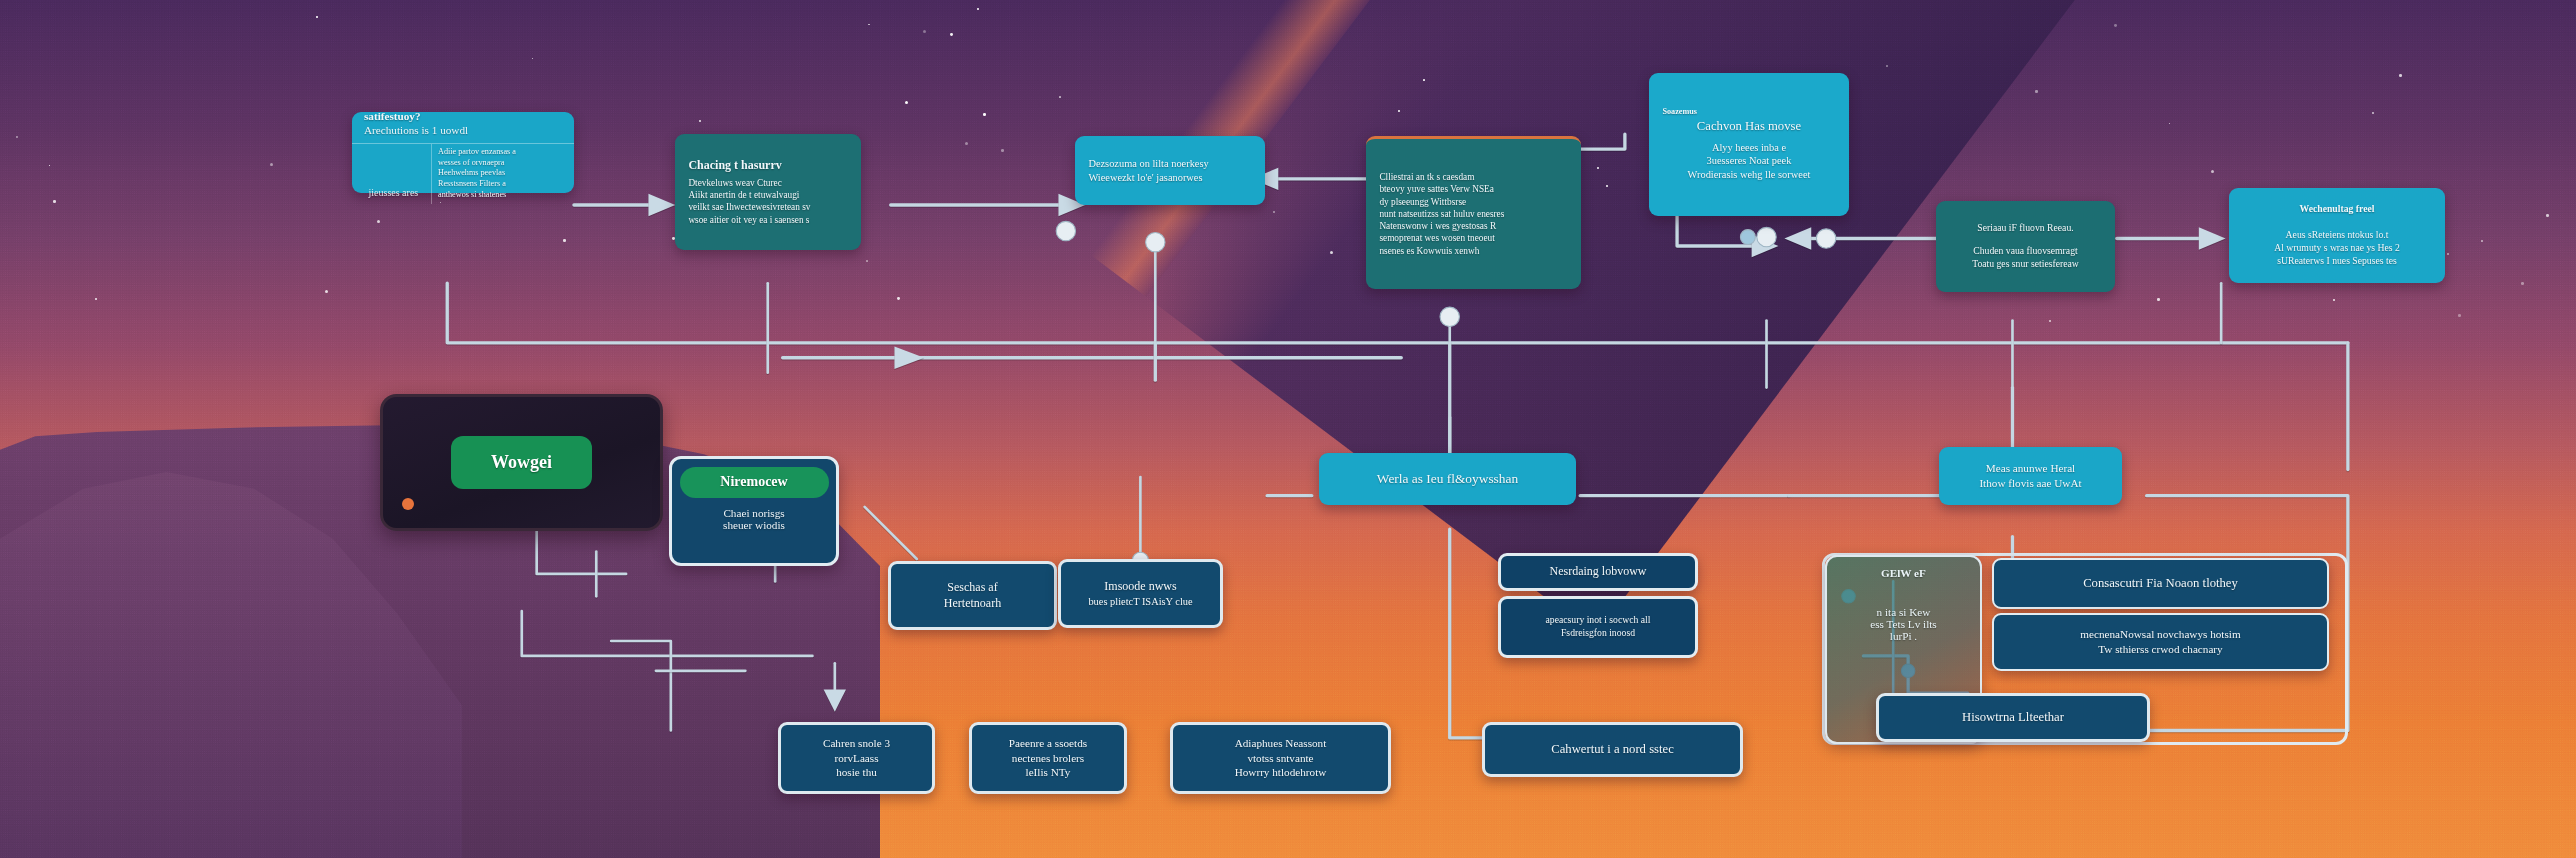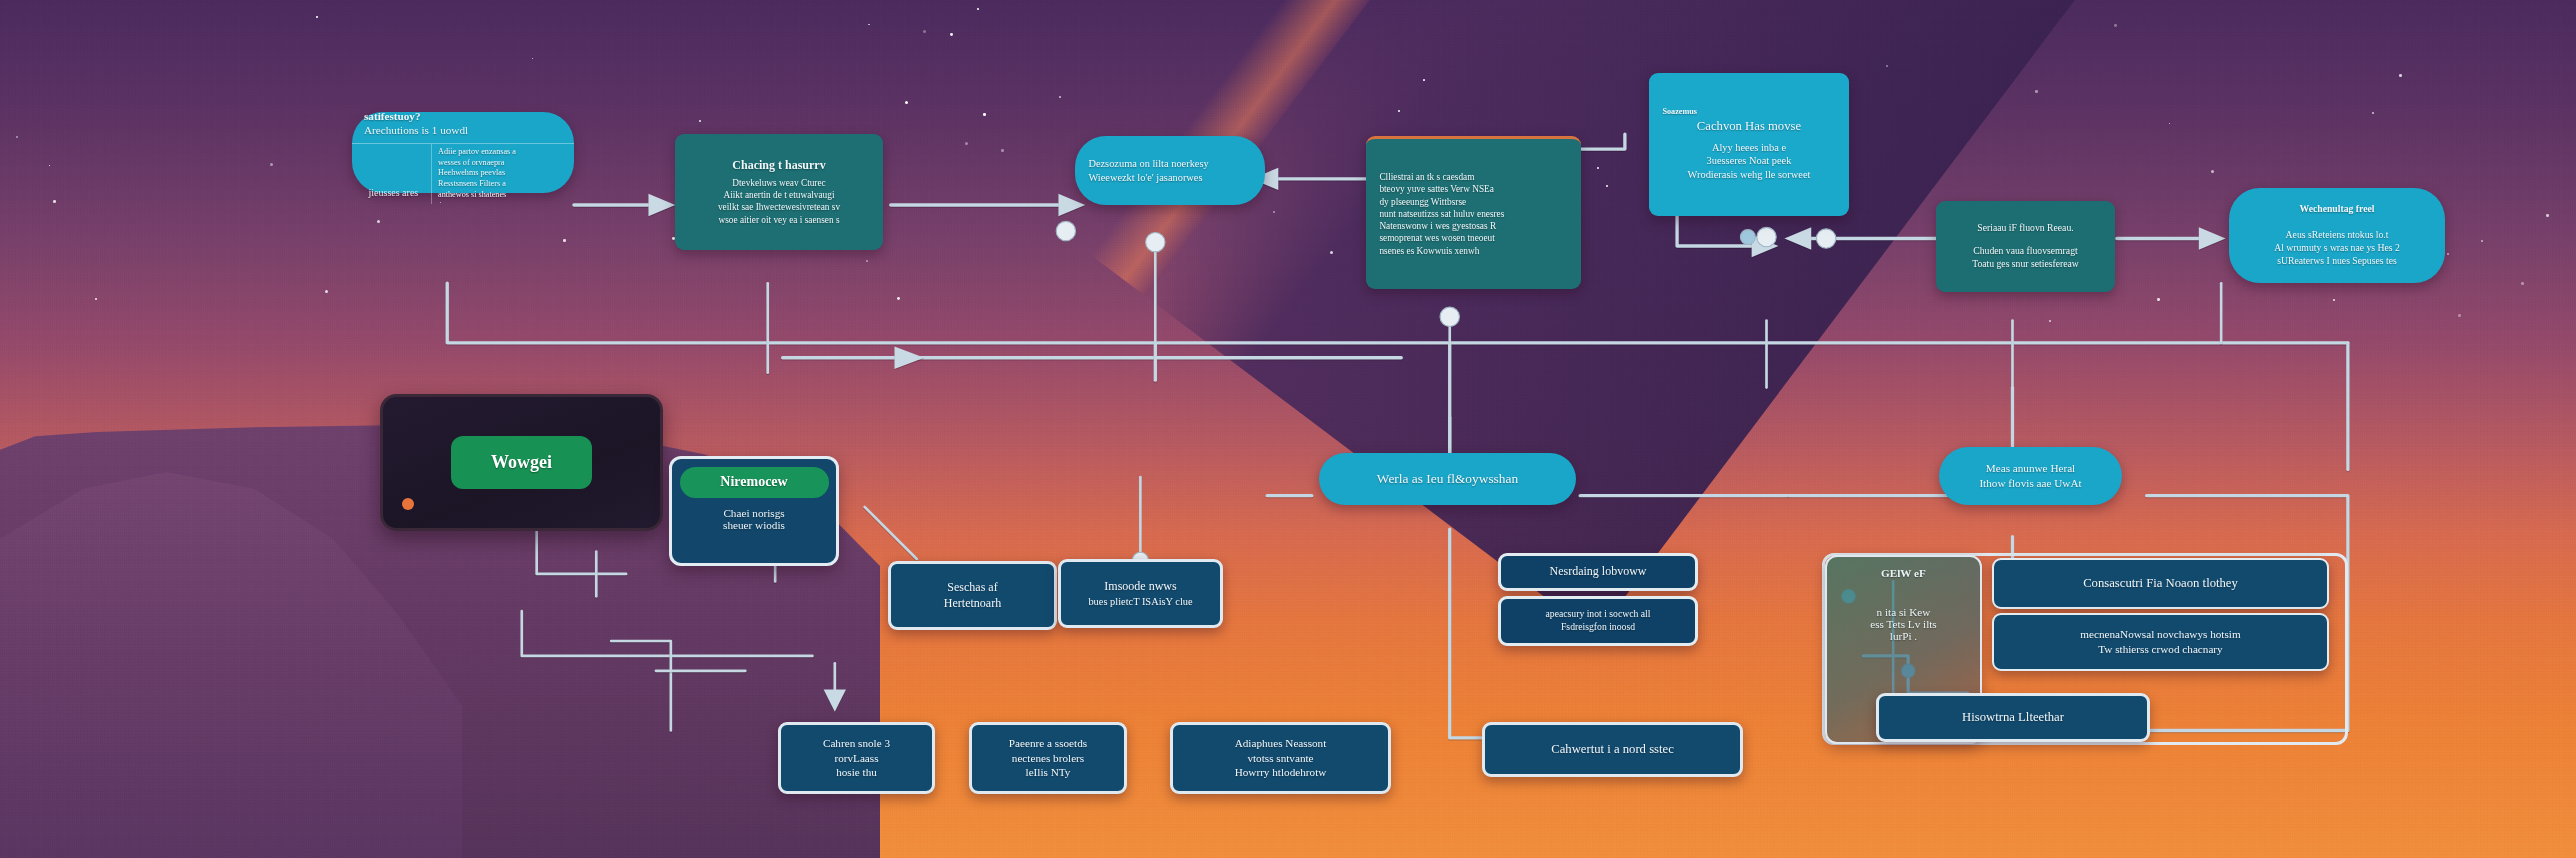--- a/index.html
+++ b/index.html
@@ -45,21 +45,21 @@
   .dot-b{fill:#9fc7dd;}
 
   
   .node{position:absolute;box-sizing:border-box;border-radius:9px;
     color:#f2f8fb;display:flex;flex-direction:column;justify-content:center;
     padding:10.4px 13.4px;line-height:1.32;
     box-shadow:0 4.5px 12px rgba(40,10,30,.34);
     text-shadow:0 0.7px 1.5px rgba(0,0,0,.35);}
   .node .ttl{font-weight:700;}
   .node .sub{opacity:.97;}
-  .cyan  {background:#1aa6c8;border-radius:31px;}
+  .cyan  {background:#1aa6c8;}
   .cyan2 {background:#1ba9cb;}
   .teal  {background:#1d6f73;}
   .teal2 {background:#1c6e72;}
   .navy  {background:#124a6e;border:3px solid #dfe9ef;}
   .navy2 {background:#0f4166;border:3px solid #e3ecf1;}
   .navy-nb{background:#124a6e;}
   .ctr{text-align:center;align-items:center;}
 
   
   .card-green{position:absolute;box-sizing:border-box;border-radius:12px;
@@ -240,21 +240,21 @@
       <div style="flex:1;padding:3px 6px;font-size:8.2px;">
         <div>Adiie partov enzansas a</div>
         <div>wesses of orvnaepra</div>
         <div>Heehwehms peevlas</div>
         <div>Resstsnsens Filters a</div>
         <div>anthewos si shatenes</div>
       </div>
     </div>
   </div>
 
-  <div class="node teal" style="left:675px;top:134px;width:208px;height:116px;font-size:10.4px;text-align:center;">
+  <div class="node teal" style="left:675px;top:134px;width:186px;height:116px;font-size:10.4px;">
     <div class="ttl" style="font-size:12px;margin-bottom:3px;">Chacing t hasurrv</div>
     <div style="font-size:9.3px;">
       <div>Dtevkeluws weav Cturec</div>
       <div>Aiikt anertin de t etuwalvaugi</div>
       <div>veilkt sae Ihwectewesivretean sv</div>
       <div>wsoe aitier oit vey ea i saensen s</div>
     </div>
   </div>
 
   <div class="node teal" style="left:1366px;top:136px;width:215px;height:153px;font-size:9.7px;
@@ -338,21 +338,21 @@
   <div class="node cyan ctr" style="left:1939px;top:447px;width:183px;height:58px;font-size:11.2px;">
     <div>
       <div>Meas anunwe Heral</div>
       <div>Ithow flovis aae UwAt</div>
     </div>
   </div>
 
   <div class="node navy2 ctr" style="left:1498px;top:553px;width:200px;height:38px;font-size:12px;">
     <div>Nesrdaing lobvoww</div>
   </div>
-  <div class="node navy2 ctr" style="left:1498px;top:596px;width:200px;height:50px;font-size:9.7px;">
+  <div class="node navy2 ctr" style="left:1498px;top:596px;width:200px;height:62px;font-size:9.7px;">
     <div>
       <div>apeacsury inot i socwch all</div>
       <div>Fsdreisgfon inoosd</div>
     </div>
   </div>
 
   <div class="node navy ctr" style="left:778px;top:722px;width:157px;height:72px;font-size:11.2px;">
     <div>
       <div>Cahren snole 3</div>
       <div>rorvLaass</div>

